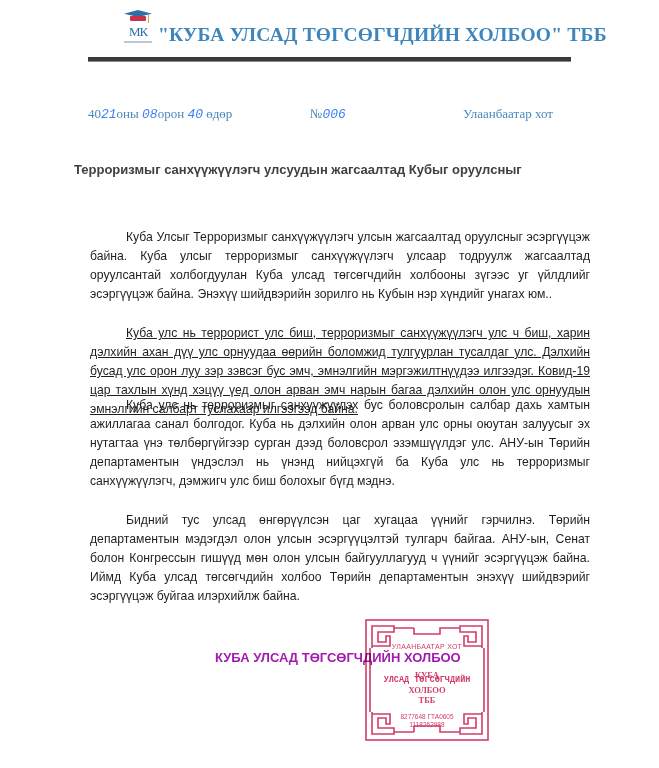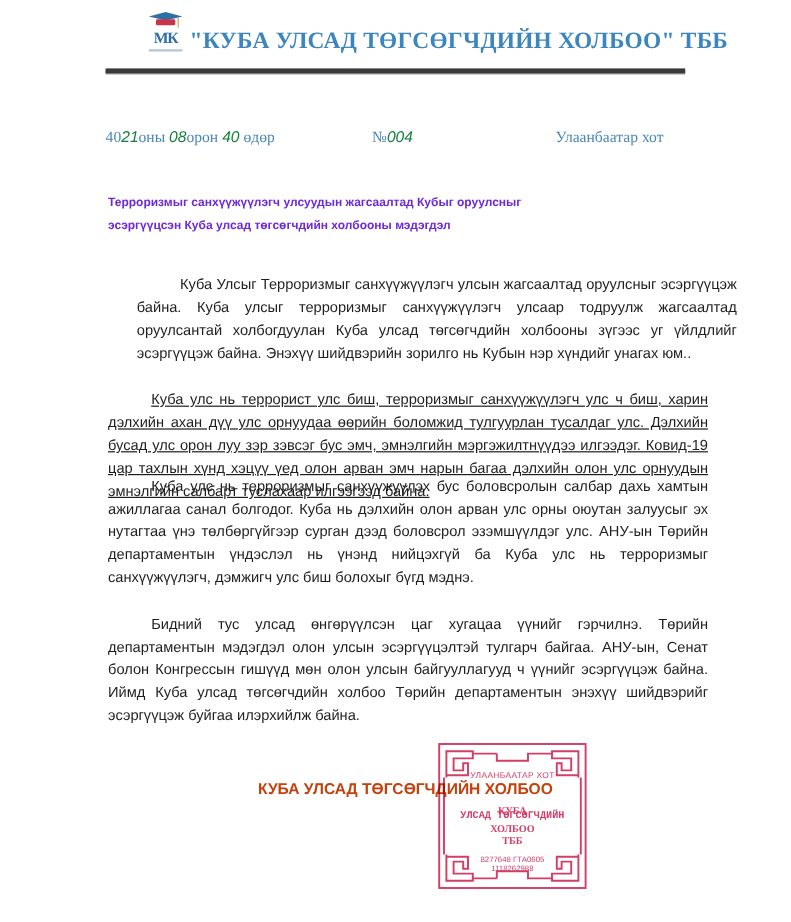--- a/index.html
+++ b/index.html
@@ -3,41 +3,41 @@
 <meta charset="utf-8">
 <style>
   html, body { margin: 0; padding: 0; background: #ffffff; }
   body { width: 659px; height: 768px; position: relative; overflow: hidden; font-family: "Liberation Sans", sans-serif; color: #1a1a1a; }
 
   .letterhead { position: absolute; left: 0; top: 0; width: 659px; height: 70px; }
   .logo { position: absolute; left: 122px; top: 10px; width: 32px; height: 36px; }
   .logo-cap { position: absolute; left: 2px; top: 0; width: 28px; height: 7px; background: #2f6fa8; clip-path: polygon(50% 0, 100% 55%, 50% 100%, 0 55%); }
   .logo-band { position: absolute; left: 8px; top: 6px; width: 16px; height: 5px; background: #c8334a; border-radius: 1px; }
   .logo-tassel { position: absolute; left: 26px; top: 5px; width: 1px; height: 8px; background: #d9a441; }
-  .logo-mk { position: absolute; left: 3px; top: 14px; width: 26px; text-align: center; font-family: "Liberation Serif", serif; font-size: 13px; color: #2f6fa8; letter-spacing: -1px; font-weight: bold; }
+  .logo-mk { position: absolute; left: 3px; top: 14px; width: 26px; text-align: center; font-family: "Liberation Serif", serif; font-size: 13px; color: #2f6fa8; letter-spacing: -1px; }
   .logo-sub { position: absolute; left: 2px; top: 31px; width: 28px; height: 2px; background: #b9c7d6; }
   .org-title { position: absolute; left: 158px; top: 24px; font-family: "Liberation Serif", serif; font-weight: bold; font-size: 19.5px; color: #3d86bd; letter-spacing: 0.2px; white-space: nowrap; }
   .header-rule { position: absolute; left: 88px; top: 57px; width: 483px; height: 4px; background: #3a3a3a; box-shadow: 0 1px 0 #8a8a8a; }
 
   .meta-row { position: absolute; top: 106px; left: 0; width: 659px; height: 20px; font-family: "Liberation Serif", serif; font-size: 13px; color: #4a87b8; }
   .date { position: absolute; left: 88px; white-space: nowrap; }
-  .hand { font-family: Liberation Sans, sans-serif; font-style: italic; color: #15803d; font-size: 13px; }
+  .hand { font-family: Liberation Mono, monospace; font-style: italic; color: #3b82f6; font-size: 13px; }
   .doc-number { position: absolute; left: 310px; white-space: nowrap; }
   .city { position: absolute; left: 463px; white-space: nowrap; }
 
-  .doc-title { position: absolute; left: 90px; top: 160px; width: 500px; font-weight: bold; font-size: 10px; line-height: 19px; color: #6d28d9; }
+  .doc-title { position: absolute; left: 74px; top: 160px; width: 500px; font-weight: bold; font-size: 13px; line-height: 19px; color: #404040; }
   .doc-title div { white-space: nowrap; }
 
   .body-text { position: absolute; left: 90px; width: 500px; font-size: 12.2px; line-height: 19px; text-align: justify; text-indent: 36px; color: #1f1f1f; margin: 0; }
-  #p1 { top: 228px; margin-left: 24px; }
+  #p1 { top: 228px; }
   #p2 { top: 324px; text-decoration: underline; }
   #p3 { top: 396px; }
   #p4 { top: 511px; }
 
-  .signature { position: absolute; left: 215px; top: 650px; font-weight: bold; font-size: 13px; white-space: nowrap; color: #c2410c; z-index: 2; }
+  .signature { position: absolute; left: 215px; top: 650px; font-weight: bold; font-size: 13px; white-space: nowrap; color: #a21caf; z-index: 2; }
 
   .stamp { position: absolute; left: 364px; top: 618px; width: 126px; height: 124px; z-index: 3; mix-blend-mode: multiply; }
   .stamp svg { position: absolute; left: 0; top: 0; }
   .stamp-text { position: absolute; left: 0; width: 126px; text-align: center; color: #d23e68; white-space: nowrap; }
   .st-city { top: 25px; font-size: 7px; font-family: "Liberation Sans", sans-serif; letter-spacing: 0.3px; }
   .st-name { font-family: "Liberation Serif", serif; font-weight: bold; font-size: 8.5px; line-height: 10px; }
   .st-l1 { top: 52px; }
   .st-l2 { top: 57px; font-family: Liberation Mono, monospace; }
   .st-l3 { top: 67px; }
   .st-l4 { top: 77px; }
@@ -60,28 +60,27 @@
 </div>
 
 <div class="meta-row">
   <div class="date">
     <span>40</span><span class="hand">21</span><span>оны</span>
     <span class="hand">08</span><span>орон</span>
     <span class="hand">40</span>
     <span>өдөр</span>
   </div>
   <div class="doc-number">
-    <span>№</span><span class="hand">004</span>
+    <span>№</span><span class="hand">006</span>
   </div>
   <div class="city">Улаанбаатар хот</div>
 </div>
 
 <div class="doc-title">
   <div>Терроризмыг санхүүжүүлэгч улсуудын жагсаалтад Кубыг оруулсныг</div>
-  <div>эсэргүүцсэн Куба улсад төгсөгчдийн холбооны мэдэгдэл</div>
 </div>
 
 <p class="body-text" id="p1">Куба Улсыг Терроризмыг санхүүжүүлэгч улсын жагсаалтад оруулсныг эсэргүүцэж байна. Куба улсыг терроризмыг санхүүжүүлэгч улсаар тодруулж жагсаалтад оруулсантай холбогдуулан Куба улсад төгсөгчдийн холбооны зүгээс уг үйлдлийг эсэргүүцэж байна. Энэхүү шийдвэрийн зорилго нь Кубын нэр хүндийг унагах юм..</p>
 <p class="body-text" id="p2">Куба улс нь террорист улс биш, терроризмыг санхүүжүүлэгч улс ч биш, харин дэлхийн ахан дүү улс орнуудаа өөрийн боломжид тулгуурлан тусалдаг улс. Дэлхийн бусад улс орон луу зэр зэвсэг бус эмч, эмнэлгийн мэргэжилтнүүдээ илгээдэг. Ковид-19 цар тахлын хүнд хэцүү үед олон арван эмч нарын багаа дэлхийн олон улс орнуудын эмнэлгийн салбарт туслахаар илгээгээд байна.</p>
 <p class="body-text" id="p3">Куба улс нь терроризмыг санхүүжүүлэх бус боловсролын салбар дахь хамтын ажиллагаа санал болгодог. Куба нь дэлхийн олон арван улс орны оюутан залуусыг эх нутагтаа үнэ төлбөргүйгээр сурган дээд боловсрол эзэмшүүлдэг улс. АНУ-ын Төрийн департаментын үндэслэл нь үнэнд нийцэхгүй ба Куба улс нь терроризмыг санхүүжүүлэгч, дэмжигч улс биш болохыг бүгд мэднэ.</p>
 <p class="body-text" id="p4">Бидний тус улсад өнгөрүүлсэн цаг хугацаа үүнийг гэрчилнэ. Төрийн департаментын мэдэгдэл олон улсын эсэргүүцэлтэй тулгарч байгаа. АНУ-ын, Сенат болон Конгрессын гишүүд мөн олон улсын байгууллагууд ч үүнийг эсэргүүцэж байна. Иймд Куба улсад төгсөгчдийн холбоо Төрийн департаментын энэхүү шийдвэрийг эсэргүүцэж буйгаа илэрхийлж байна.</p>
 
 <div class="signature">КУБА УЛСАД ТӨГСӨГЧДИЙН ХОЛБОО</div>
 
 <div class="stamp">

